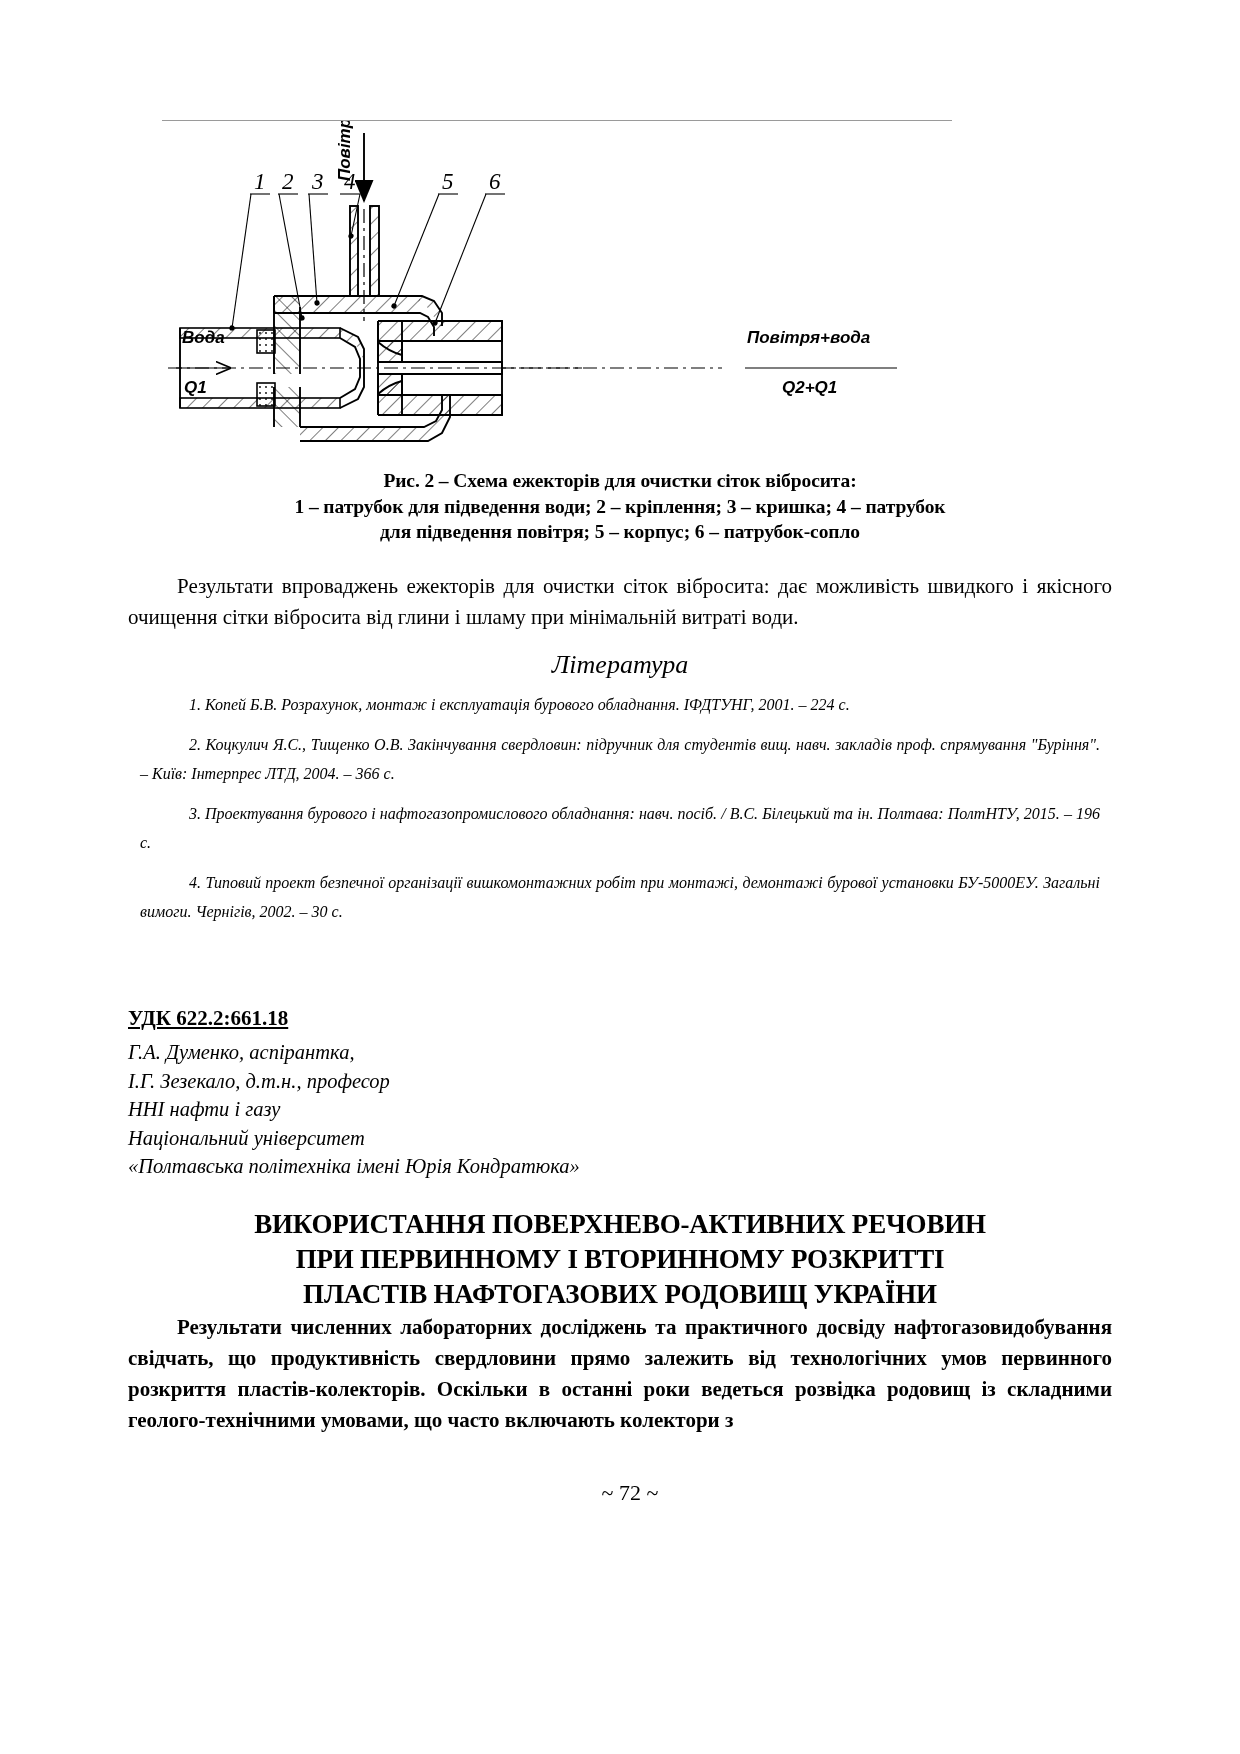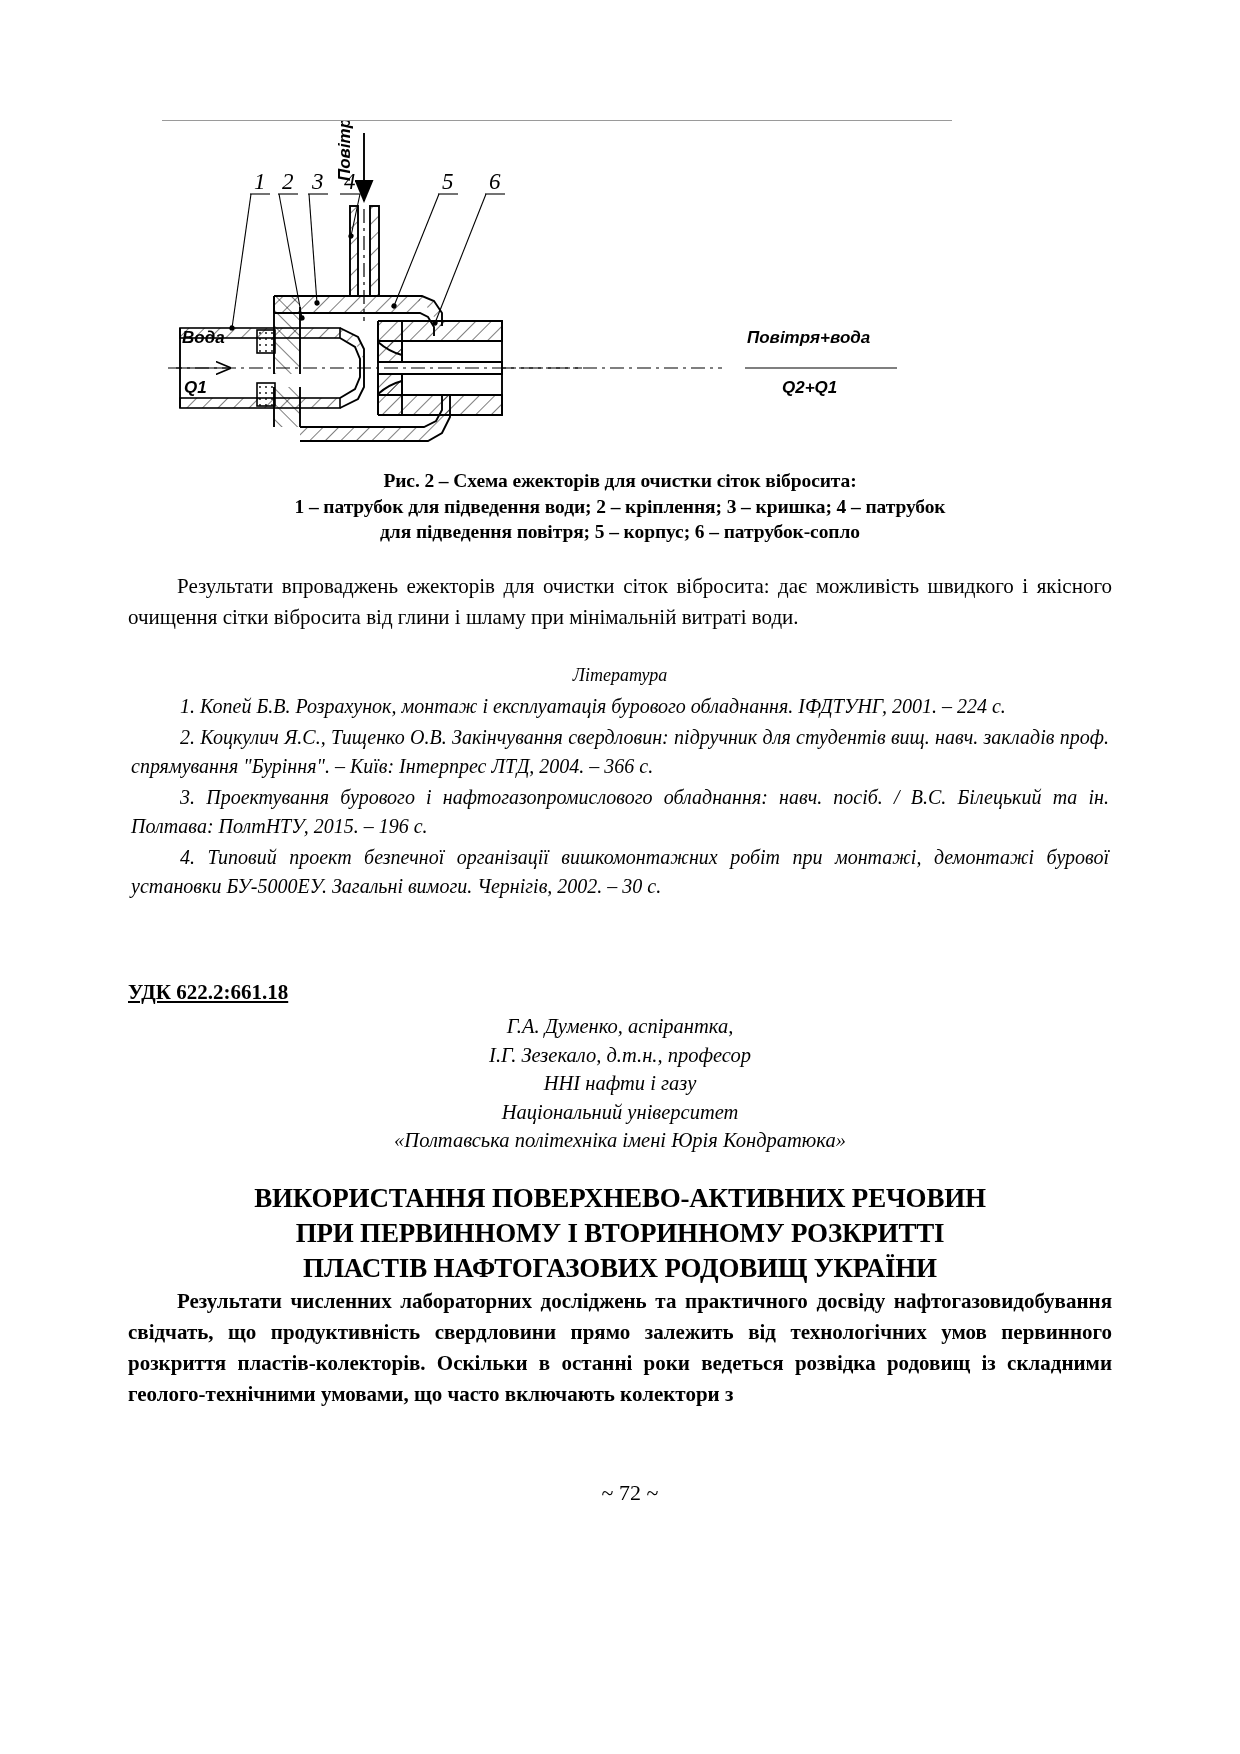--- a/index.html
+++ b/index.html
@@ -68,45 +68,45 @@
     text-align: justify;
     text-indent: 49px;
     margin: 0;
     hyphens: none;
   }
   .gap-after-caption { height: 26px; }
 
   .lit-heading {
     text-align: center;
     font-style: italic;
-    font-size: 18px;
+    font-size: 26px;
     line-height: 28px;
-    margin-top: 28px;
+    margin-top: 18px;
   }
 
   p.ref {
     font-style: italic;
-    font-size: 20px;
+    font-size: 16px;
     line-height: 28.5px;
     text-align: justify;
     text-indent: 49px;
-    margin: 3px;
+    margin: 12px;
   }
 
   .udk {
     font-weight: bold;
     font-size: 21px;
     line-height: 28px;
     margin-top: 78px;
     text-align: left;
     text-decoration: underline;
   }
 
   .authors {
-    text-align: center;
+    text-align: left;
     font-style: italic;
     font-size: 20.5px;
     line-height: 28.5px;
     margin-top: 6px;
   }
   .authors div { white-space: nowrap; }
 
   .article-title {
     text-align: center;
     font-weight: bold;

